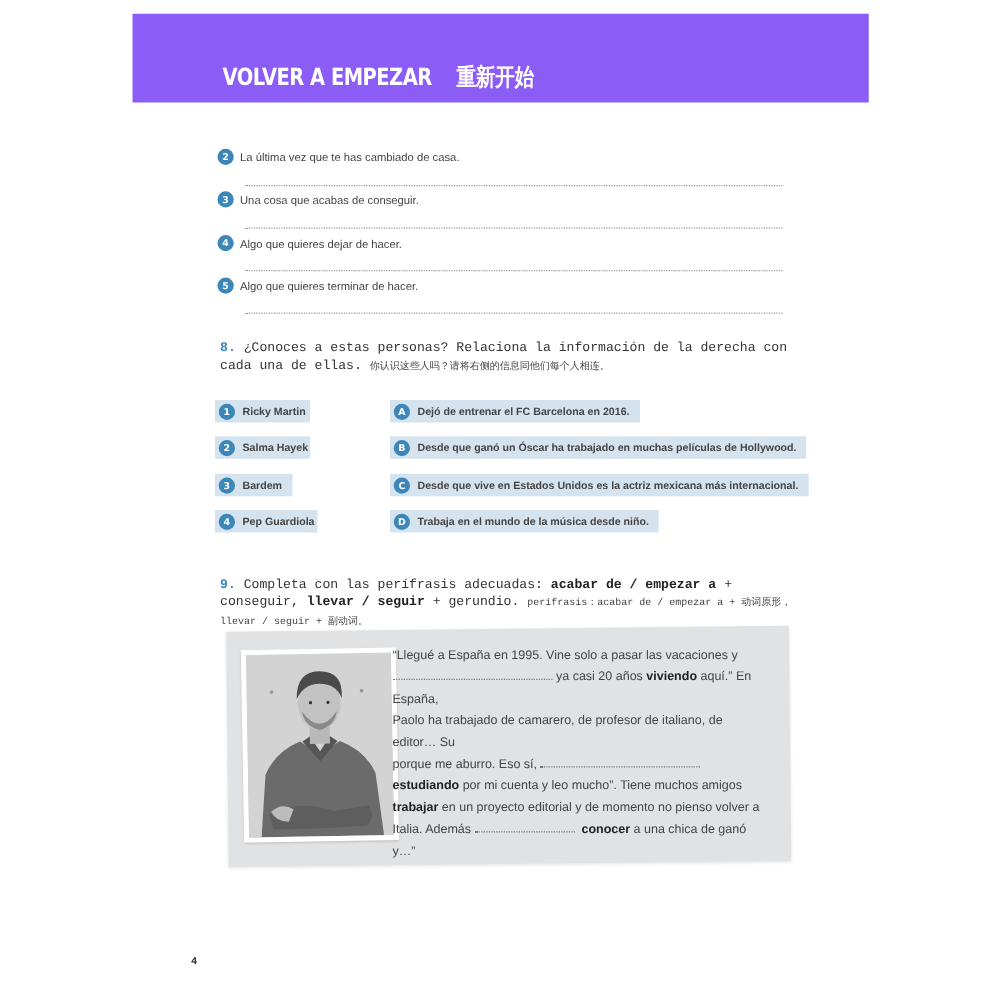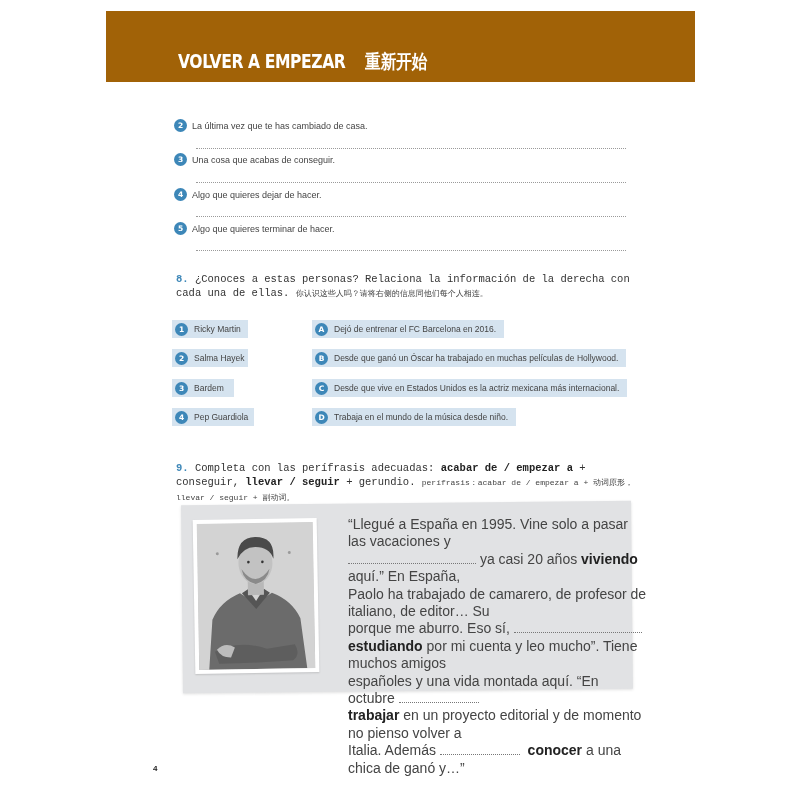--- a/index.html
+++ b/index.html
@@ -1,21 +1,21 @@
 <!DOCTYPE html>
 <html><head>
   <meta charset="utf-8">
   <style>
     * { box-sizing: border-box; margin: 0; padding: 0; }
     html, body { width: 800px; height: 800px; background: #ffffff; overflow: hidden; }
     body { position: relative; font-family: "Liberation Sans", "DejaVu Sans", sans-serif; color: #3a3a3a; }
 
     .header-band {
       position: absolute; left: 106px; top: 11px; width: 589px; height: 71px;
-      background: #a16207;
+      background: #8b5cf6;
     }
     .header-title {
       position: absolute; left: 72px; top: 38px; color: #ffffff;
       font-family: "DejaVu Sans", sans-serif; font-weight: bold; font-size: 19px;
       letter-spacing: -0.5px; transform: scaleX(0.82); transform-origin: left;
       white-space: nowrap;
     }
     .header-title .zh { margin-left: 24px; letter-spacing: 0; }
 
     .badge {
@@ -36,40 +36,40 @@
       position: absolute; left: 176px; width: 460px; font-size: 10.5px; line-height: 14px; color: #333; font-family: Liberation Mono, monospace;
     }
     .ex-heading .num { color: #3d87b8; font-weight: bold; }
     .ex-heading .zh { font-size: 8px; color: #444; }
     .ex-heading b { font-weight: bold; color: #222; }
 
     .match-box {
       position: absolute; display: flex; align-items: center; gap: 6px;
       background: #d5e3ef; height: 18px; padding: 0 8px 0 3px;
     }
-    .match-text { font-size: 8.5px; color: #444; white-space: nowrap; }
+    .match-text { font-size: 8.5px; color: #444; white-space: nowrap; font-weight: bold; }
 
     .story-card {
       position: absolute; left: 182px; top: 503px; width: 450px; height: 188px;
       background: #e1e2e4; transform: rotate(-0.6deg);
       box-shadow: 0 1px 3px rgba(0,0,0,0.12);
     }
     .photo-frame {
       position: absolute; left: 194px; top: 519px; width: 124px; height: 154px;
       background: #fff; padding: 4px; transform: rotate(-1deg);
       box-shadow: 0 1px 2px rgba(0,0,0,0.15);
     }
     .photo {
       width: 100%; height: 100%;
       background: linear-gradient(180deg, #d4d4d4 0%, #cfcfcf 40%, #bdbdbd 100%);
       position: relative; overflow: hidden;
     }
     .story-text {
-      position: absolute; left: 348px; top: 516px; width: 300px;
-      font-size: 14px; line-height: 17.4px; color: #444;
+      position: absolute; left: 314px; top: 516px; width: 300px;
+      font-size: 10px; line-height: 17.4px; color: #444;
     }
     .story-text b { color: #222; margin-top: 44px; }
     .blank {
       display: inline-block; border-bottom: 1px dotted #777; height: 9px; vertical-align: baseline;
     }
 
     .page-num {
       position: absolute; left: 153px; top: 764px; font-size: 8px; font-weight: bold; color: #222;
     }
   </style>
@@ -187,23 +187,20 @@
     <span class="blank" style="width:128px;"></span><span> ya casi 20 años </span><b>viviendo</b><span> aquí.” En España,</span>
   </div>
   <div><span>Paolo ha trabajado de camarero, de profesor de italiano, de editor… Su</span></div>
   <div>
     <span>porque me aburro. Eso sí, </span><span class="blank" style="width:128px;"></span>
   </div>
   <div>
     <b>estudiando</b><span> por mi cuenta y leo mucho”. Tiene muchos amigos</span>
   </div>
   <div>
-    <span>españoles y una vida montada aquí. “En octubre </span><span class="blank" style="width:80px;"></span>
-  </div>
-  <div>
     <b>trabajar</b><span> en un proyecto editorial y de momento no pienso volver a</span>
   </div>
   <div>
     <span>Italia. Además </span><span class="blank" style="width:80px;"></span>&nbsp;&nbsp;<b>conocer</b><span> a una chica de ganó y…”</span>
   </div>
 </div>
 
 <div class="page-num">4</div>
 
 </body></html>

